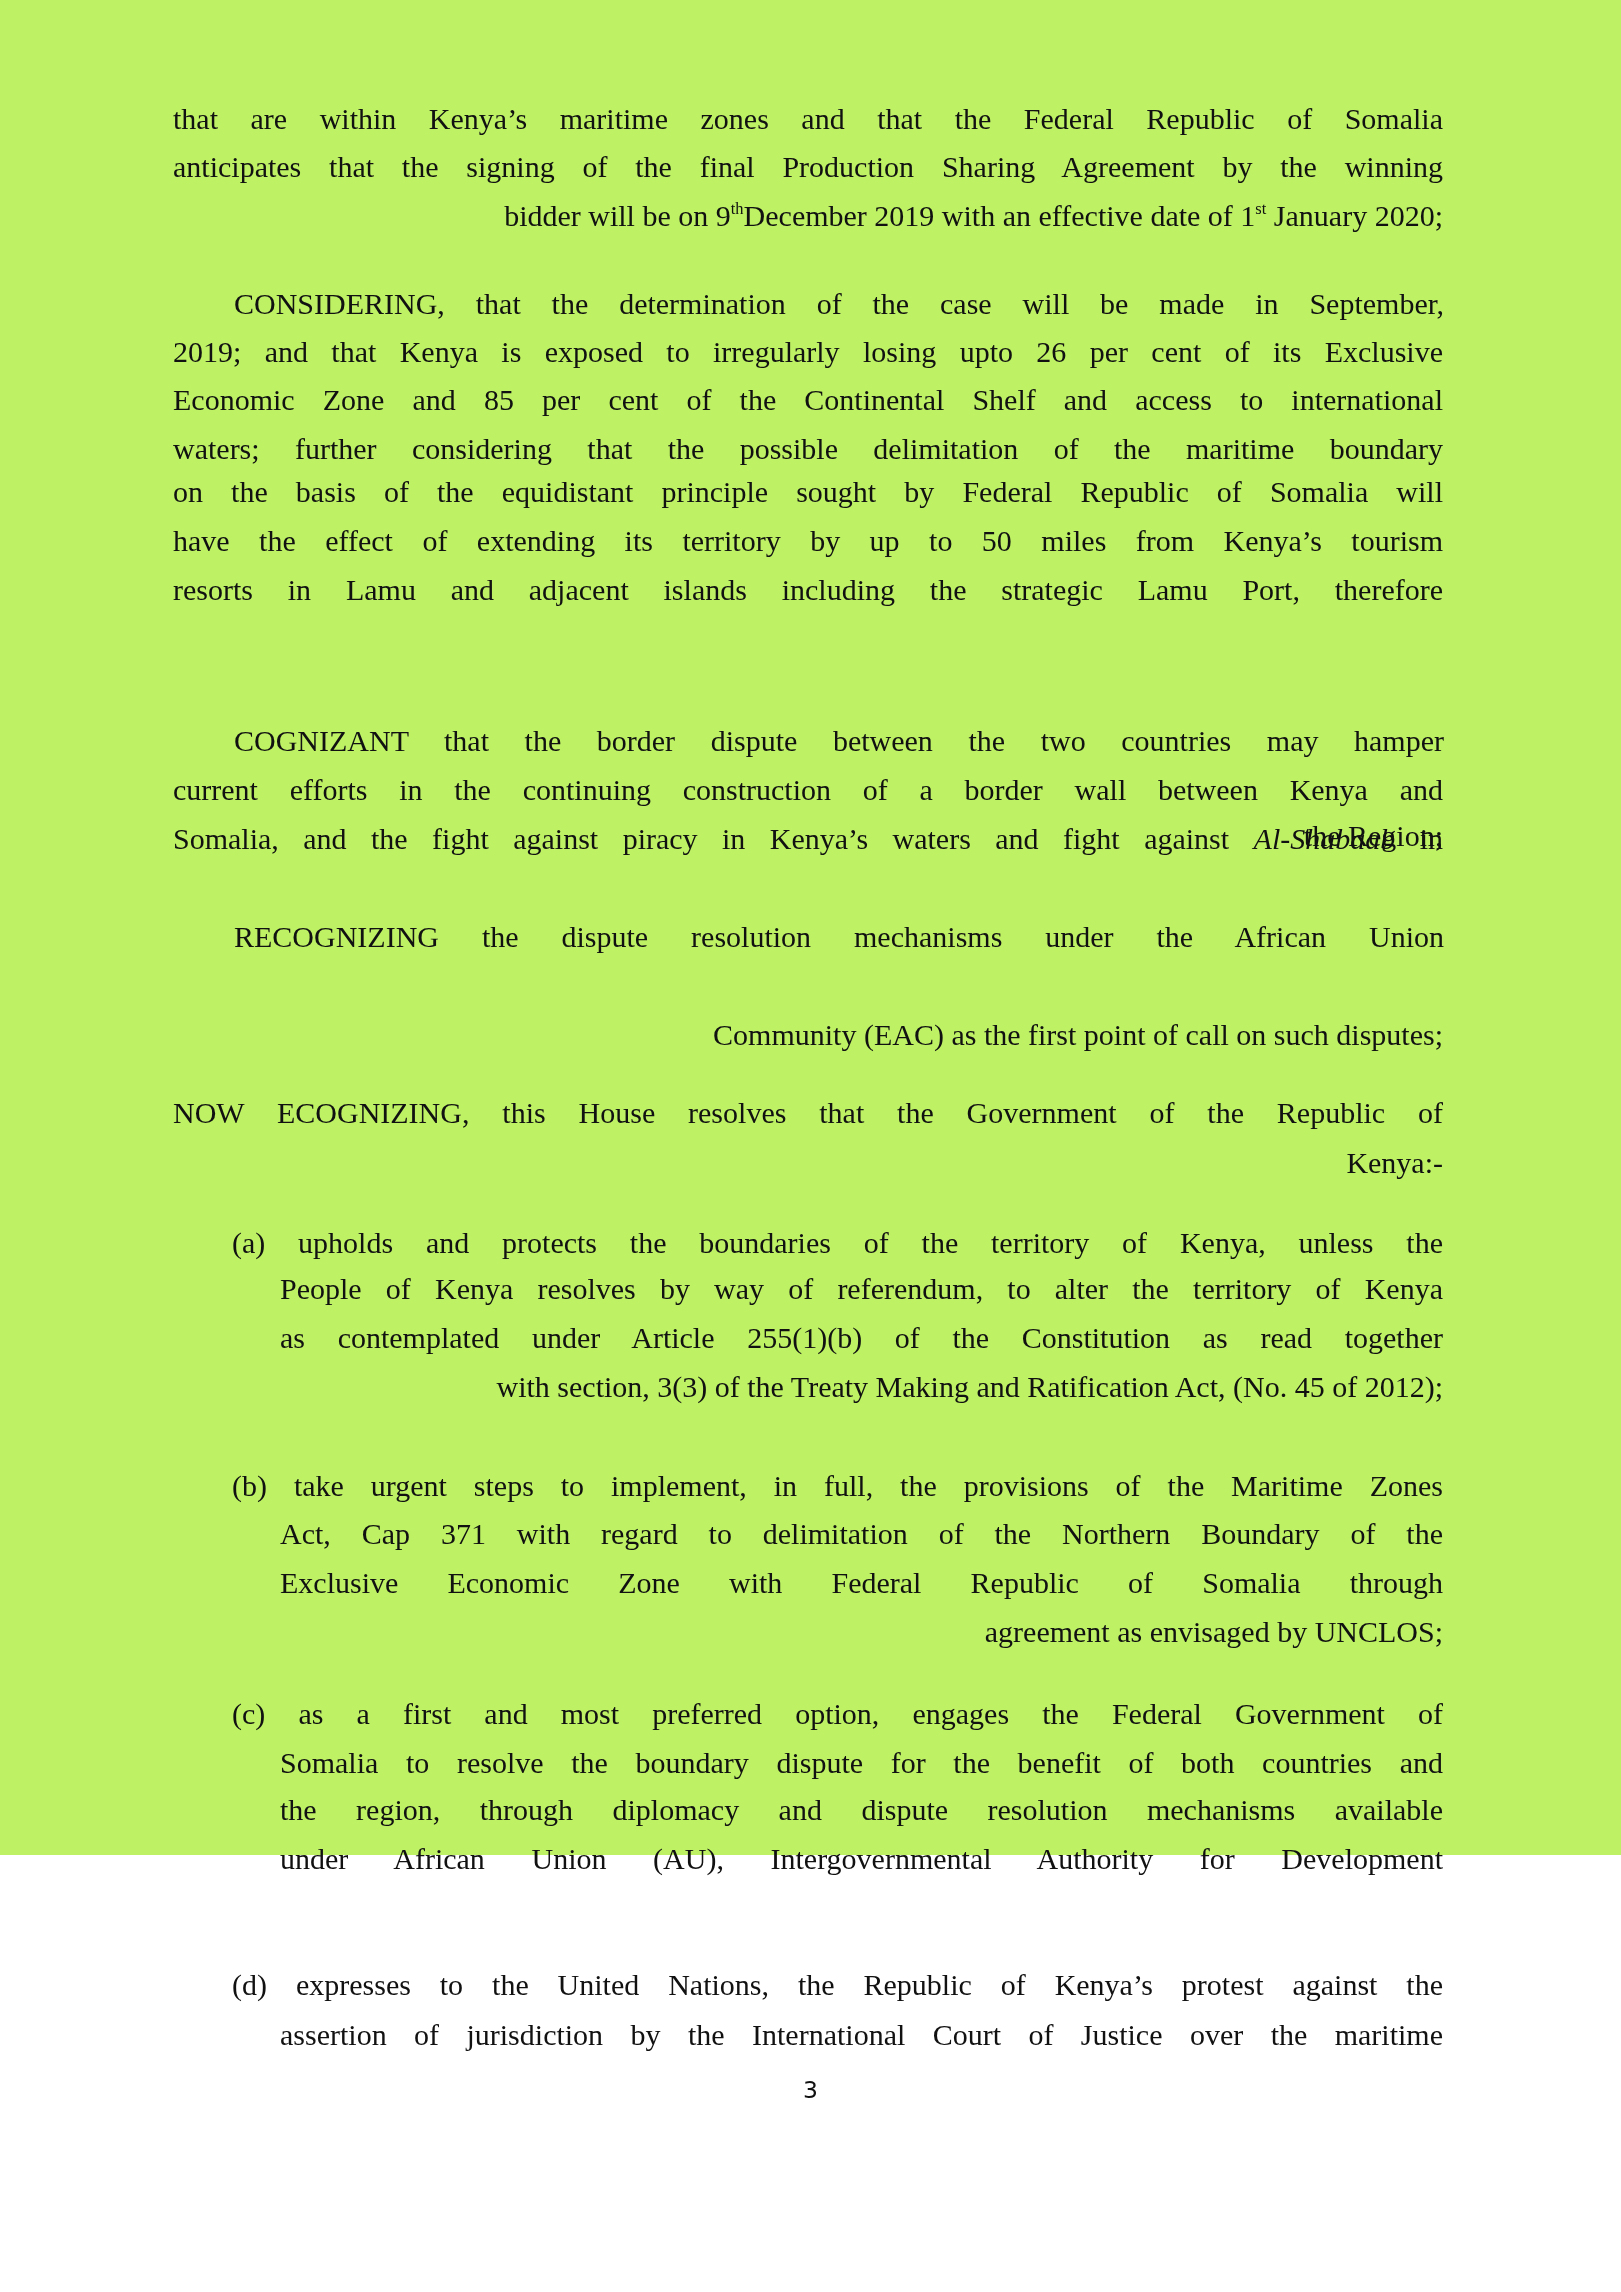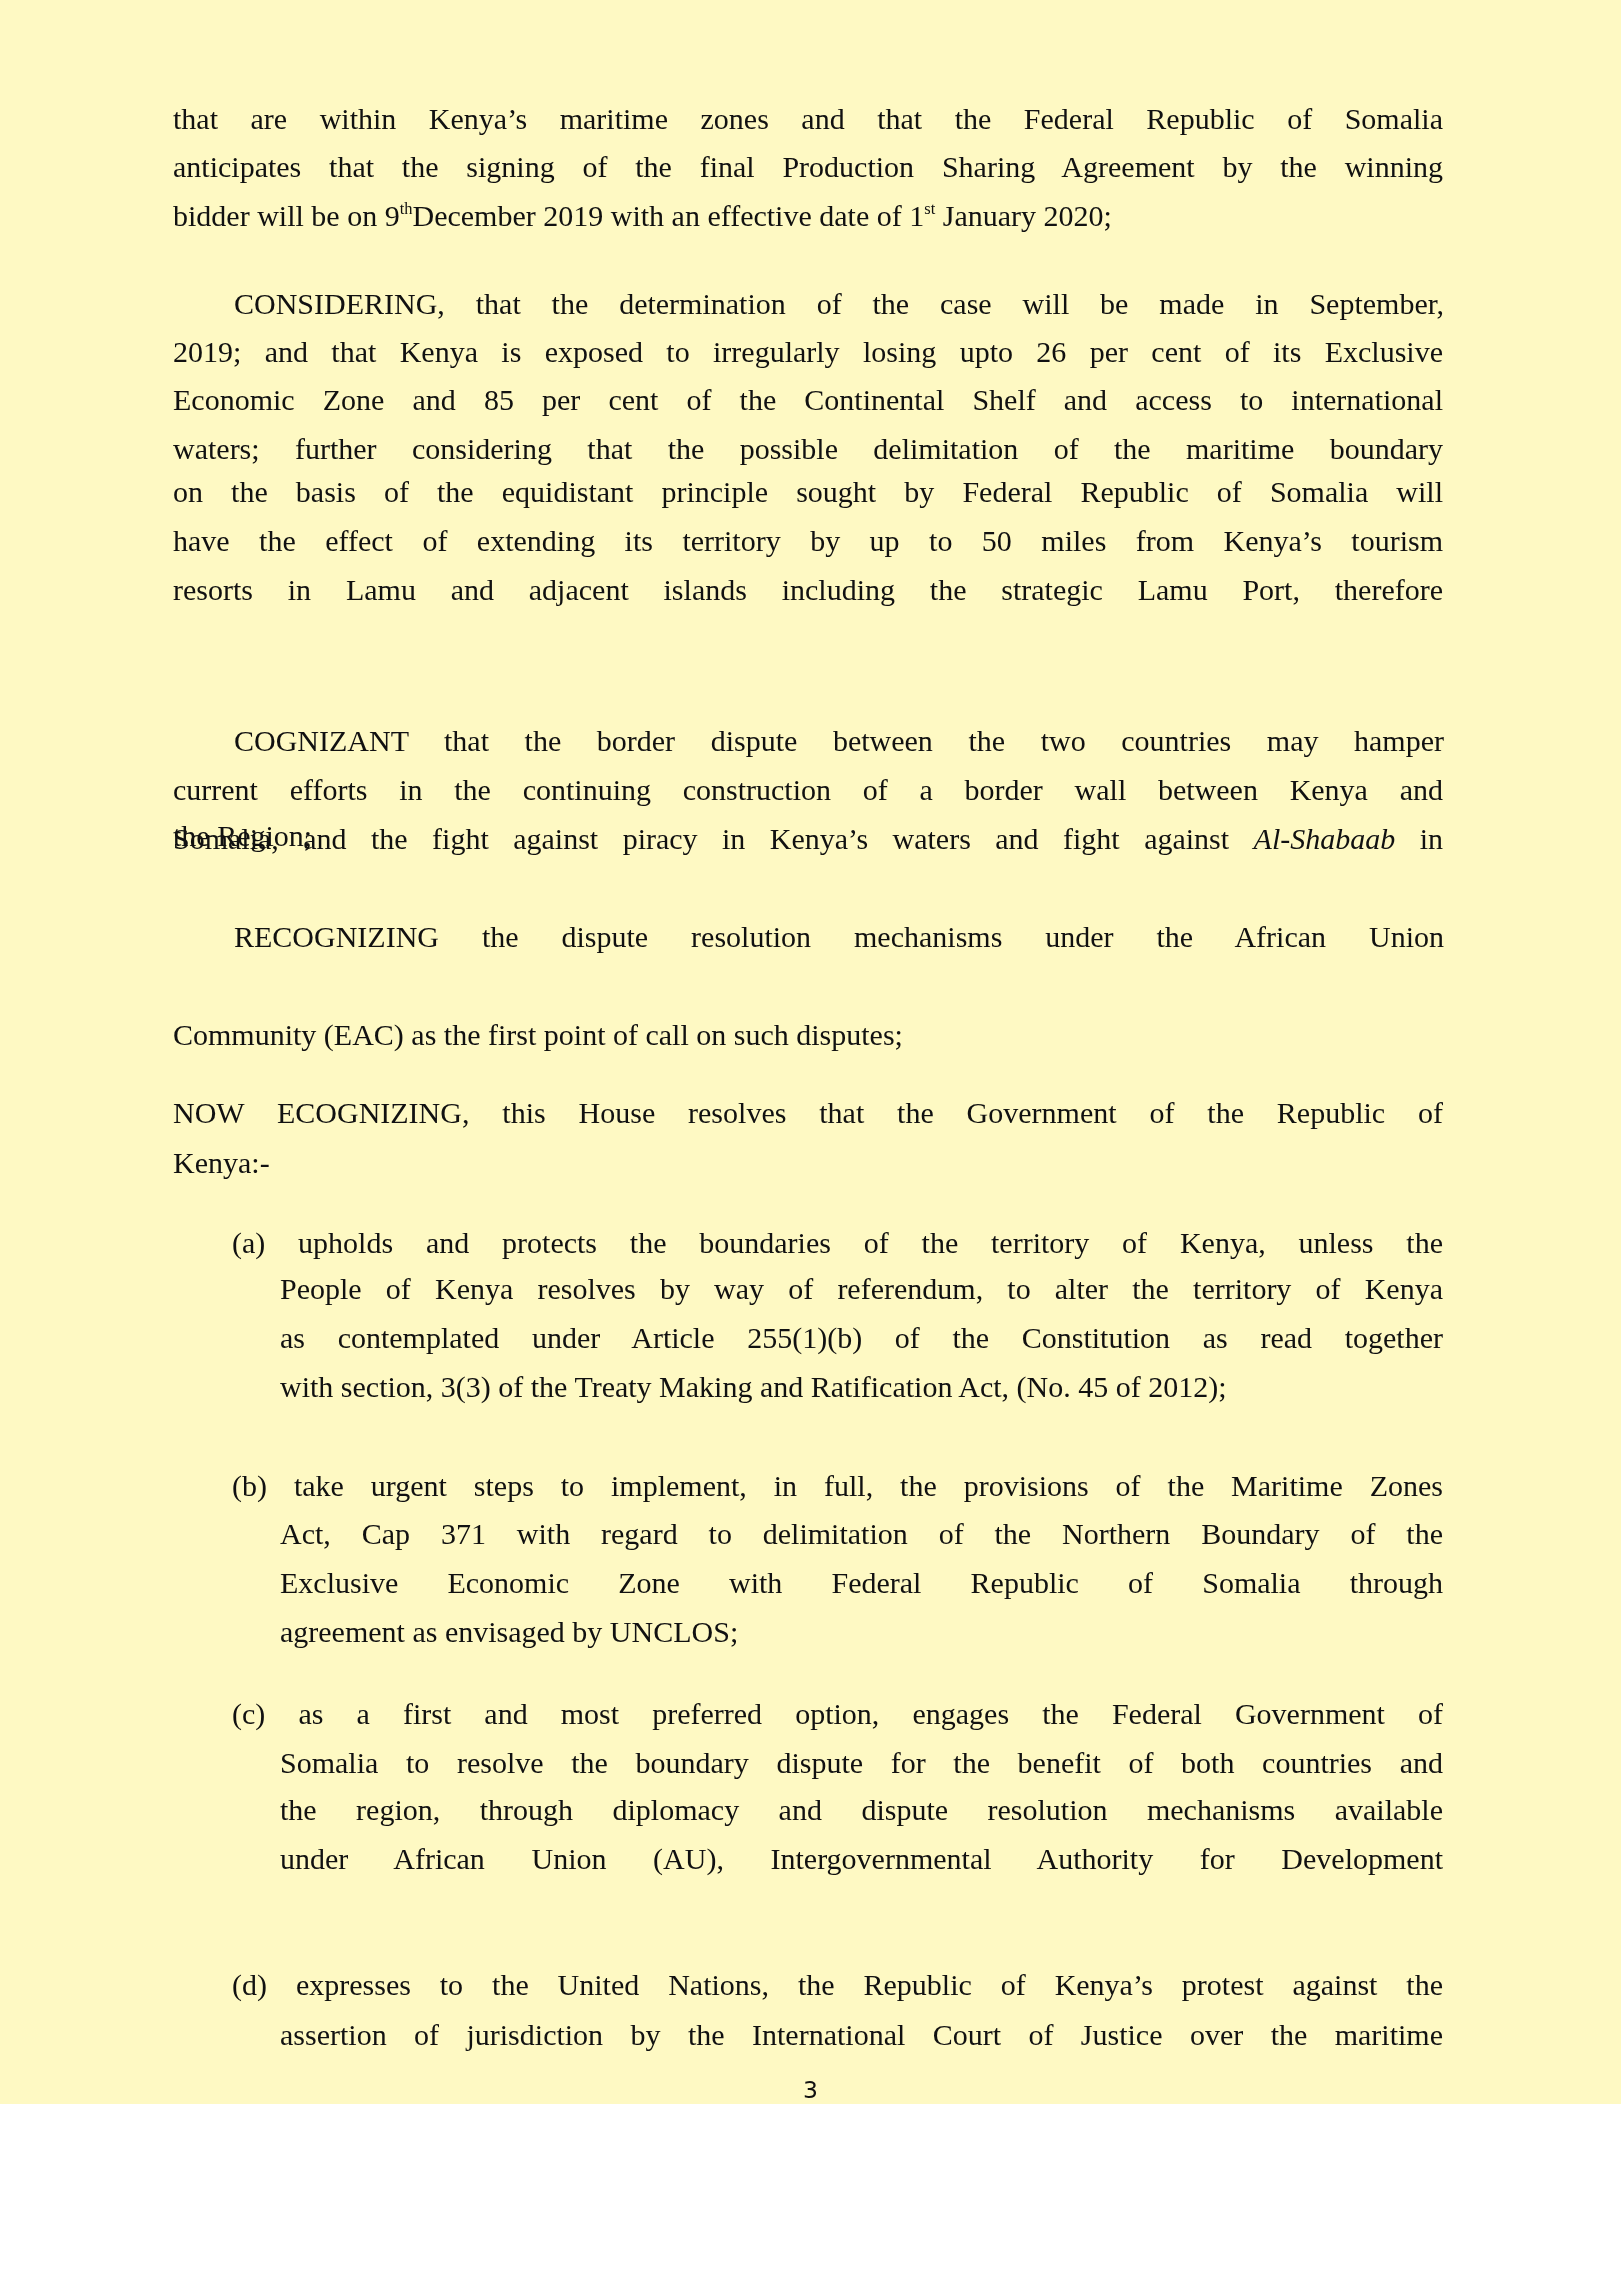--- a/index.html
+++ b/index.html
@@ -1,26 +1,27 @@
 <!DOCTYPE html>
 <html><head>
 <meta charset="utf-8">
 <style>
   html, body { margin: 0; padding: 0; background: #ffffff; }
   body { width: 1621px; height: 2293px; position: relative; overflow: hidden; }
-  .page { position: absolute; left: 0; top: 0; width: 1621px; height: 2104px; background: #fef9c3; }
+  .page { position: absolute; left: 0; top: 0; width: 1621px; height: 1855px; background: #bef264; }
   .ln {
     position: absolute;
     height: 49px;
     line-height: 49px;
     font-family: "Liberation Serif", "DejaVu Serif", serif;
     font-size: 30px;
     color: #111111;
     white-space: nowrap;
     overflow: visible;
+    text-align: right;
   }
   .just { text-align: justify; text-align-last: justify; white-space: normal; }
   .full { left: 173px; width: 1270px; }
   .ind  { left: 234px; width: 1210px; }
   .item-first { left: 232px; width: 1211px; }
   .item-cont  { left: 280px; width: 1163px; }
   b { font-weight: normal; }
   i { }
   sup { font-size: 0.55em; line-height: 0; vertical-align: 0.75em; }
   .pagenum {

